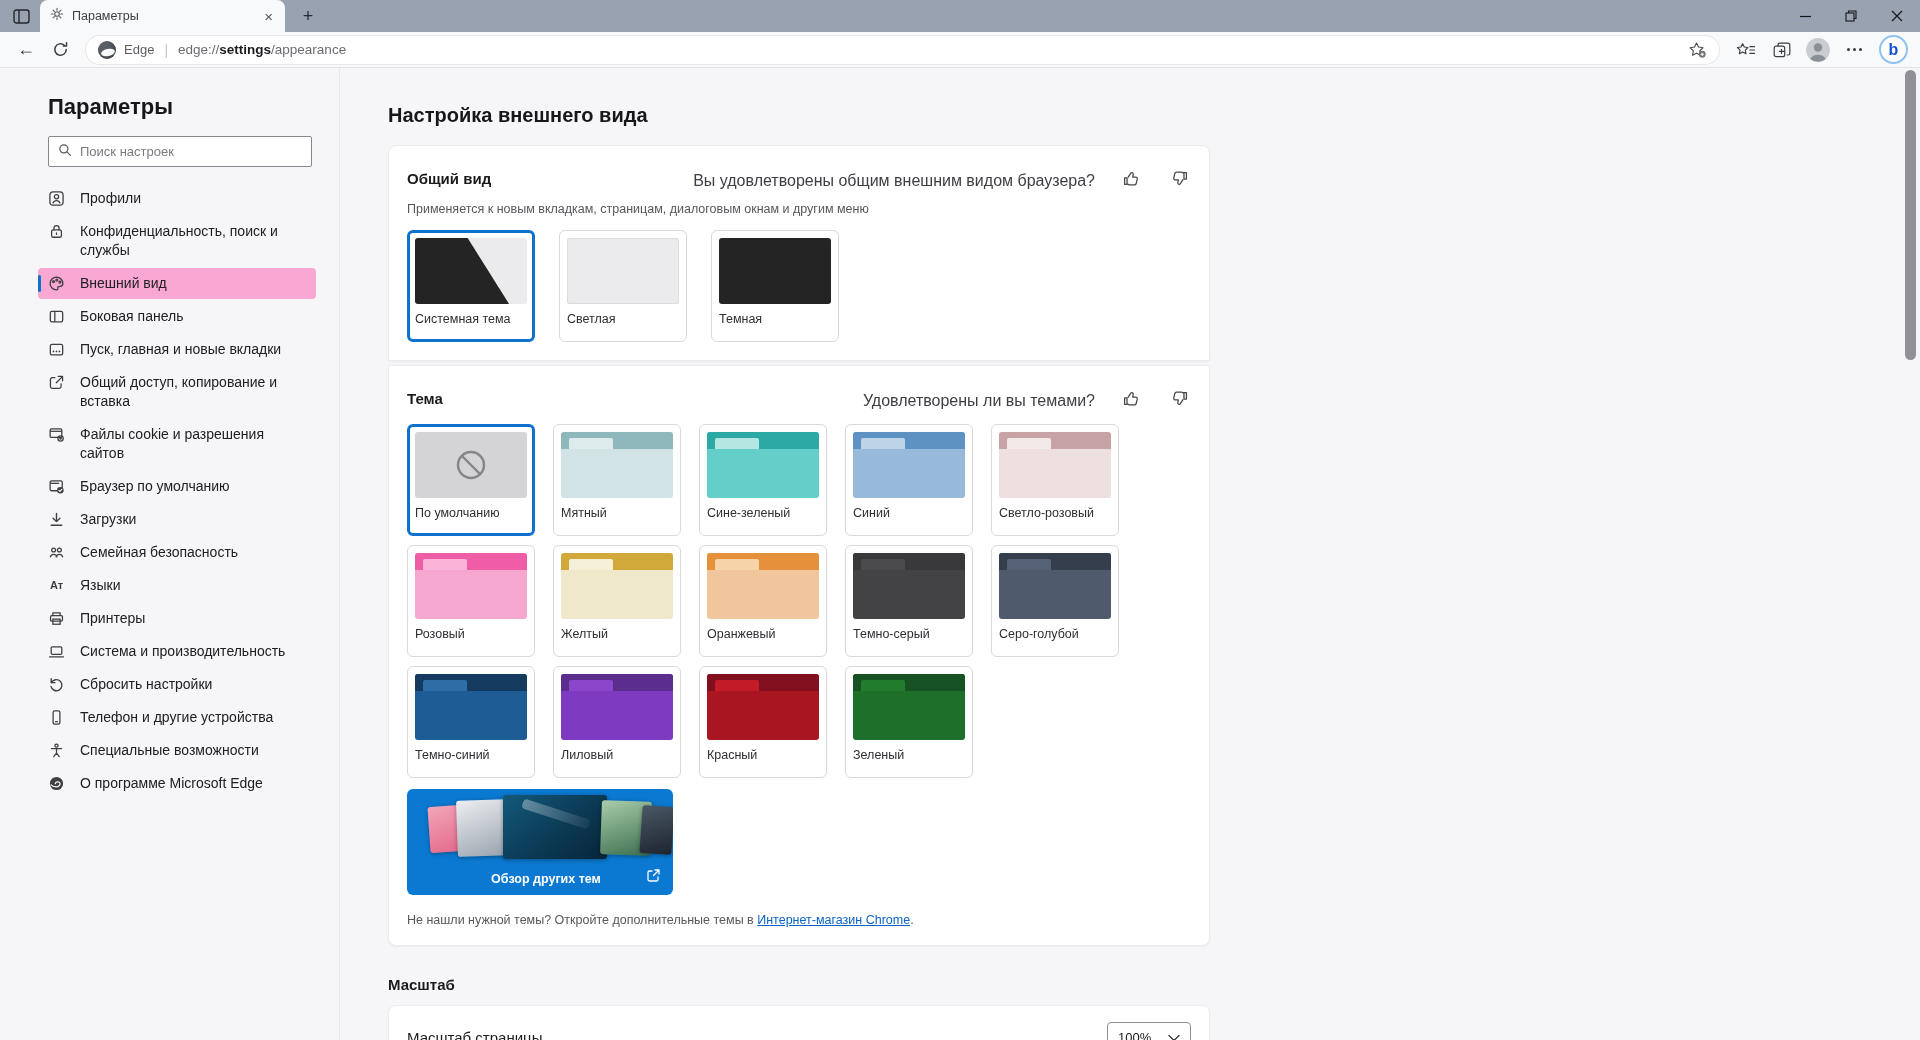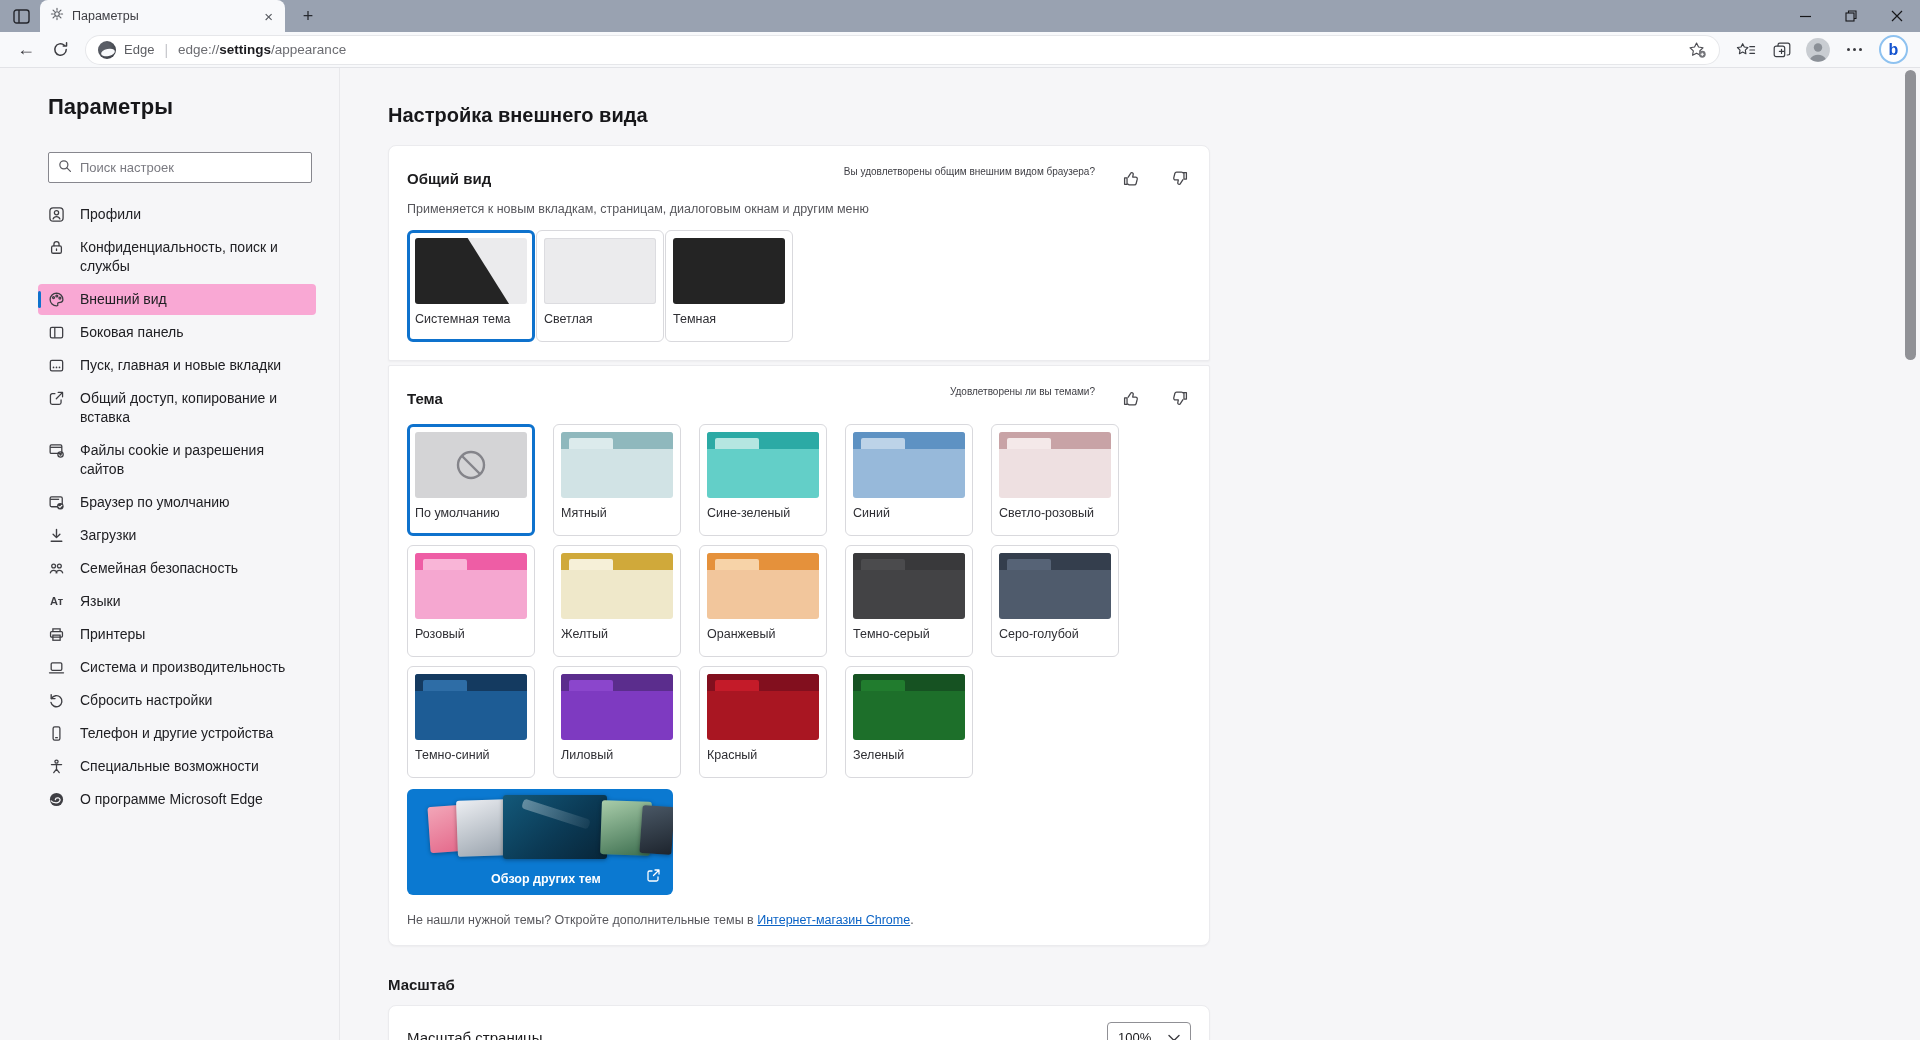--- a/index.html
+++ b/index.html
@@ -29,42 +29,42 @@
   .pill-end{margin-left:auto;display:flex;align-items:center}
   .tb-icon{width:30px;height:30px;display:flex;align-items:center;justify-content:center}
   .dots{display:flex;gap:3px}
   .dots i{width:3px;height:3px;border-radius:50%;background:#3a3a3f}
   .bing{width:29px;height:29px;border-radius:50%;background:#fff;border:2px solid #8ec2f0;color:#1453cf;font-weight:700;font-size:16px;display:flex;align-items:center;justify-content:center;margin-left:4px}
 
   
   .content{display:flex;height:972px;background:#f6f6f8}
   .sidebar{width:340px;min-width:340px;padding:26px 24px 0 48px;border-right:1px solid #e8e8eb}
   .sb-title{font-size:22px;font-weight:600;color:#17171a}
-  .searchbox{margin-top:32px;width:264px;height:31px;border:1px solid #87878e;border-radius:2px;background:#fff;display:flex;align-items:center;padding:0 9px;gap:8px}
+  .searchbox{margin-top:16px;width:264px;height:31px;border:1px solid #87878e;border-radius:2px;background:#fff;display:flex;align-items:center;padding:0 9px;gap:8px}
   .searchbox input{border:none;outline:none;font-size:13px;width:100%;color:#2b2b2e;background:transparent;font-family:"Liberation Sans",sans-serif}
   .searchbox input::placeholder{color:#7a7a81}
   .sb-list{margin-top:16px;margin-left:-10px;width:278px}
   .sb-item{display:flex;gap:15px;padding:6px 10px;margin-bottom:2px;border-radius:4px;font-size:14px;line-height:19px;color:#202024;align-items:flex-start;position:relative;cursor:pointer}
   .sb-item .ic{width:17px;flex:none;margin-top:1px;display:flex;justify-content:center}
   .sb-item.active{background:#f9a8d4}
   .sb-item.active::before{content:"";position:absolute;left:0;top:7px;bottom:7px;width:3px;border-radius:2px;background:var(--accent,#0e72cd)}
   .ic-txt{font-size:11px;font-weight:600;color:#3e3e43;line-height:17px}
 
   
   .main{flex:1;padding:36px 0 16px 48px;position:relative}
   .page-title{font-size:20px;font-weight:600;color:#17171a}
   .card{width:822px;background:#fff;border:1px solid #ebebee;border-radius:8px;box-shadow:0 1px 2px rgba(0,0,0,.04);padding:20px 18px 18px}
   .card.first{margin-top:18px;border-radius:8px 8px 2px 2px}
   .card.second{margin-top:4px;border-radius:2px 2px 8px 8px}
   .section-head{display:flex;justify-content:space-between;align-items:center}
   .section-label{font-size:15px;font-weight:700;color:#1b1b1d}
-  .feedback{display:flex;align-items:flex-start;gap:12px;font-size:10px;color:#3e3e44}
+  .feedback{display:flex;align-items:flex-end;gap:12px;font-size:16px;color:#3e3e44}
   .thumb-btn{width:24px;height:24px;display:flex;align-items:center;justify-content:center;margin-left:12px}
   .subtitle{font-size:12.5px;color:#57575c;margin-top:12px}
-  .option-row{display:flex;gap:1px;margin-top:14px}
+  .option-row{display:flex;gap:24px;margin-top:14px}
   .theme-grid{display:grid;grid-template-columns:repeat(5,128px);gap:9px 18px;margin-top:14px}
   .opt-card{width:128px;height:112px;border:1px solid #d9d9dd;border-radius:6px;background:#fff;padding:7px;cursor:pointer}
   .opt-card.selected{border:3px solid var(--accent,#0e72cd);padding:5px}
   .swatch{width:112px;height:66px;border-radius:3px;position:relative;overflow:hidden;background:var(--body,#e5e5e7)}
   .swatch .frame{position:absolute;top:0;left:0;right:0;height:17px;background:var(--frame)}
   .swatch .ttab{position:absolute;top:6px;left:8px;width:44px;height:11px;border-radius:2px 2px 0 0;background:var(--tab)}
   .swatch.sys::before{content:"";position:absolute;inset:0;background:var(--dark,#242424);clip-path:polygon(0 0,47% 0,84% 100%,0 100%)}
   .swatch.flat-light{box-shadow:inset 0 0 0 1px #dcdce0}
   .swatch.default{display:flex;align-items:center;justify-content:center}
   .opt-label{font-size:12.5px;color:#2e2e33;margin-top:8px;white-space:nowrap;overflow:hidden}

